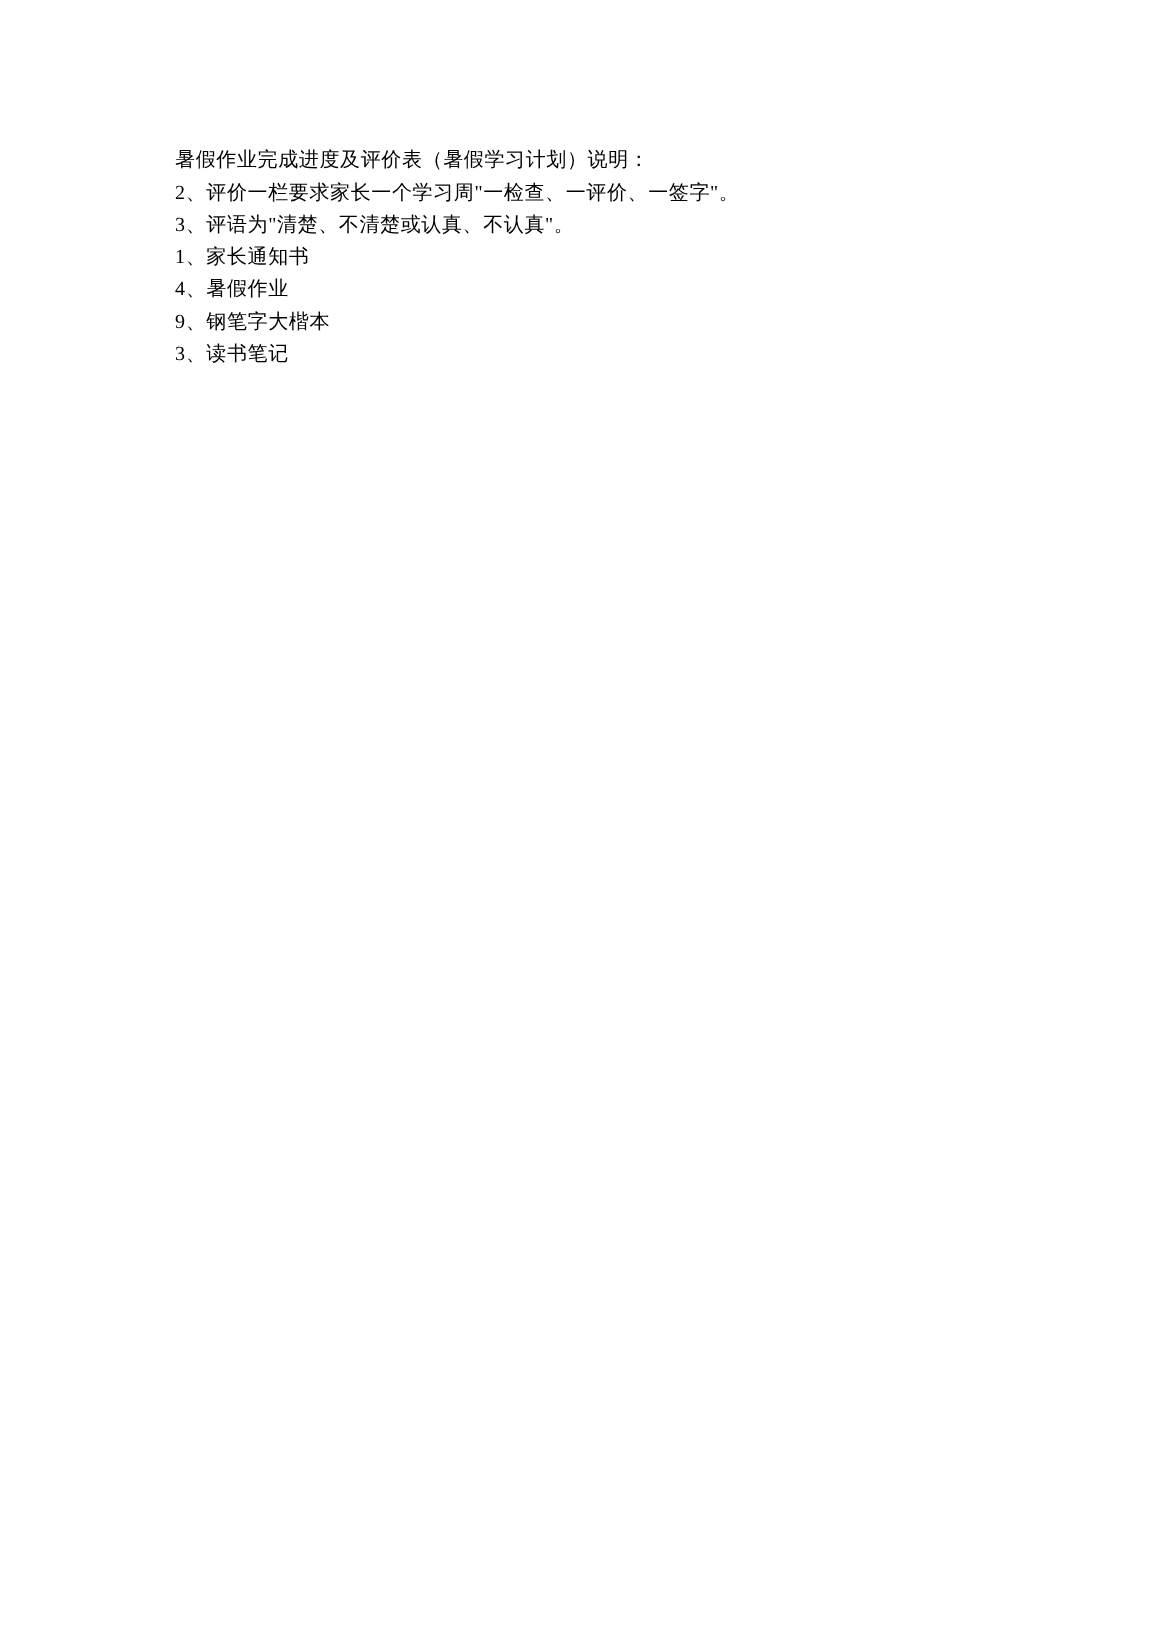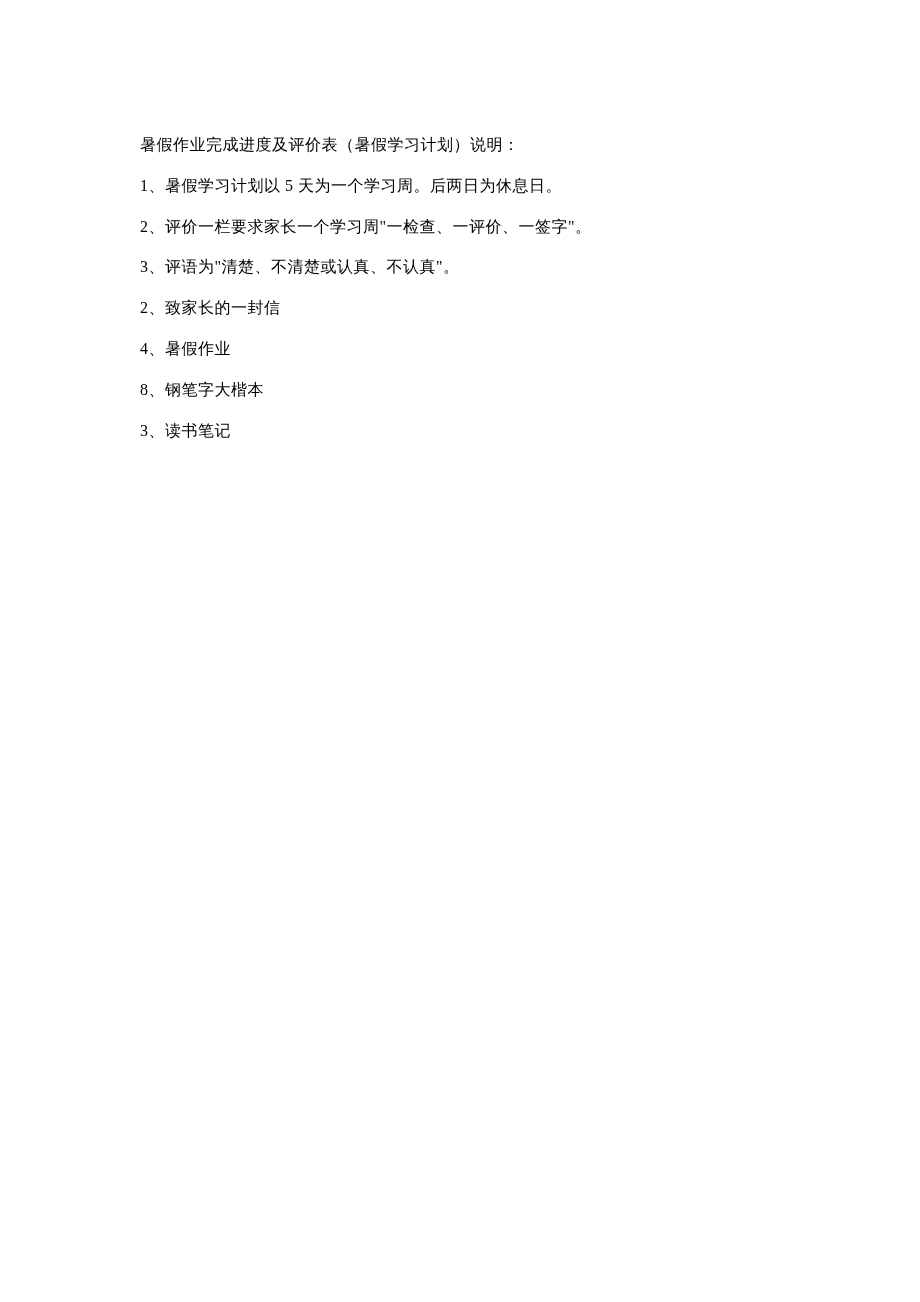--- a/index.html
+++ b/index.html
@@ -17,28 +17,26 @@
       padding-top: 117px;
       padding-left: 140px;
       line-height: 1.55;
     }
     .content {
       max-width: 640px;
     }
     .line {
       margin-bottom: 1px;
       letter-spacing: 0.5px;
-      margin-top: 16px;
     }
   </style>
 </head>
 <body>
 
 <div class="content">
   <div class="line">暑假作业完成进度及评价表（暑假学习计划）说明：</div>
-  <div class="line">1、暑假学习计划以 5 天为一个学习周。后两日为休息日。</div>
   <div class="line">2、评价一栏要求家长一个学习周"一检查、一评价、一签字"。</div>
   <div class="line">3、评语为"清楚、不清楚或认真、不认真"。</div>
-  <div class="line">2、致家长的一封信</div>
+  <div class="line">1、家长通知书</div>
   <div class="line">4、暑假作业</div>
-  <div class="line">8、钢笔字大楷本</div>
+  <div class="line">9、钢笔字大楷本</div>
   <div class="line">3、读书笔记</div>
 </div>
 
 </body></html>

